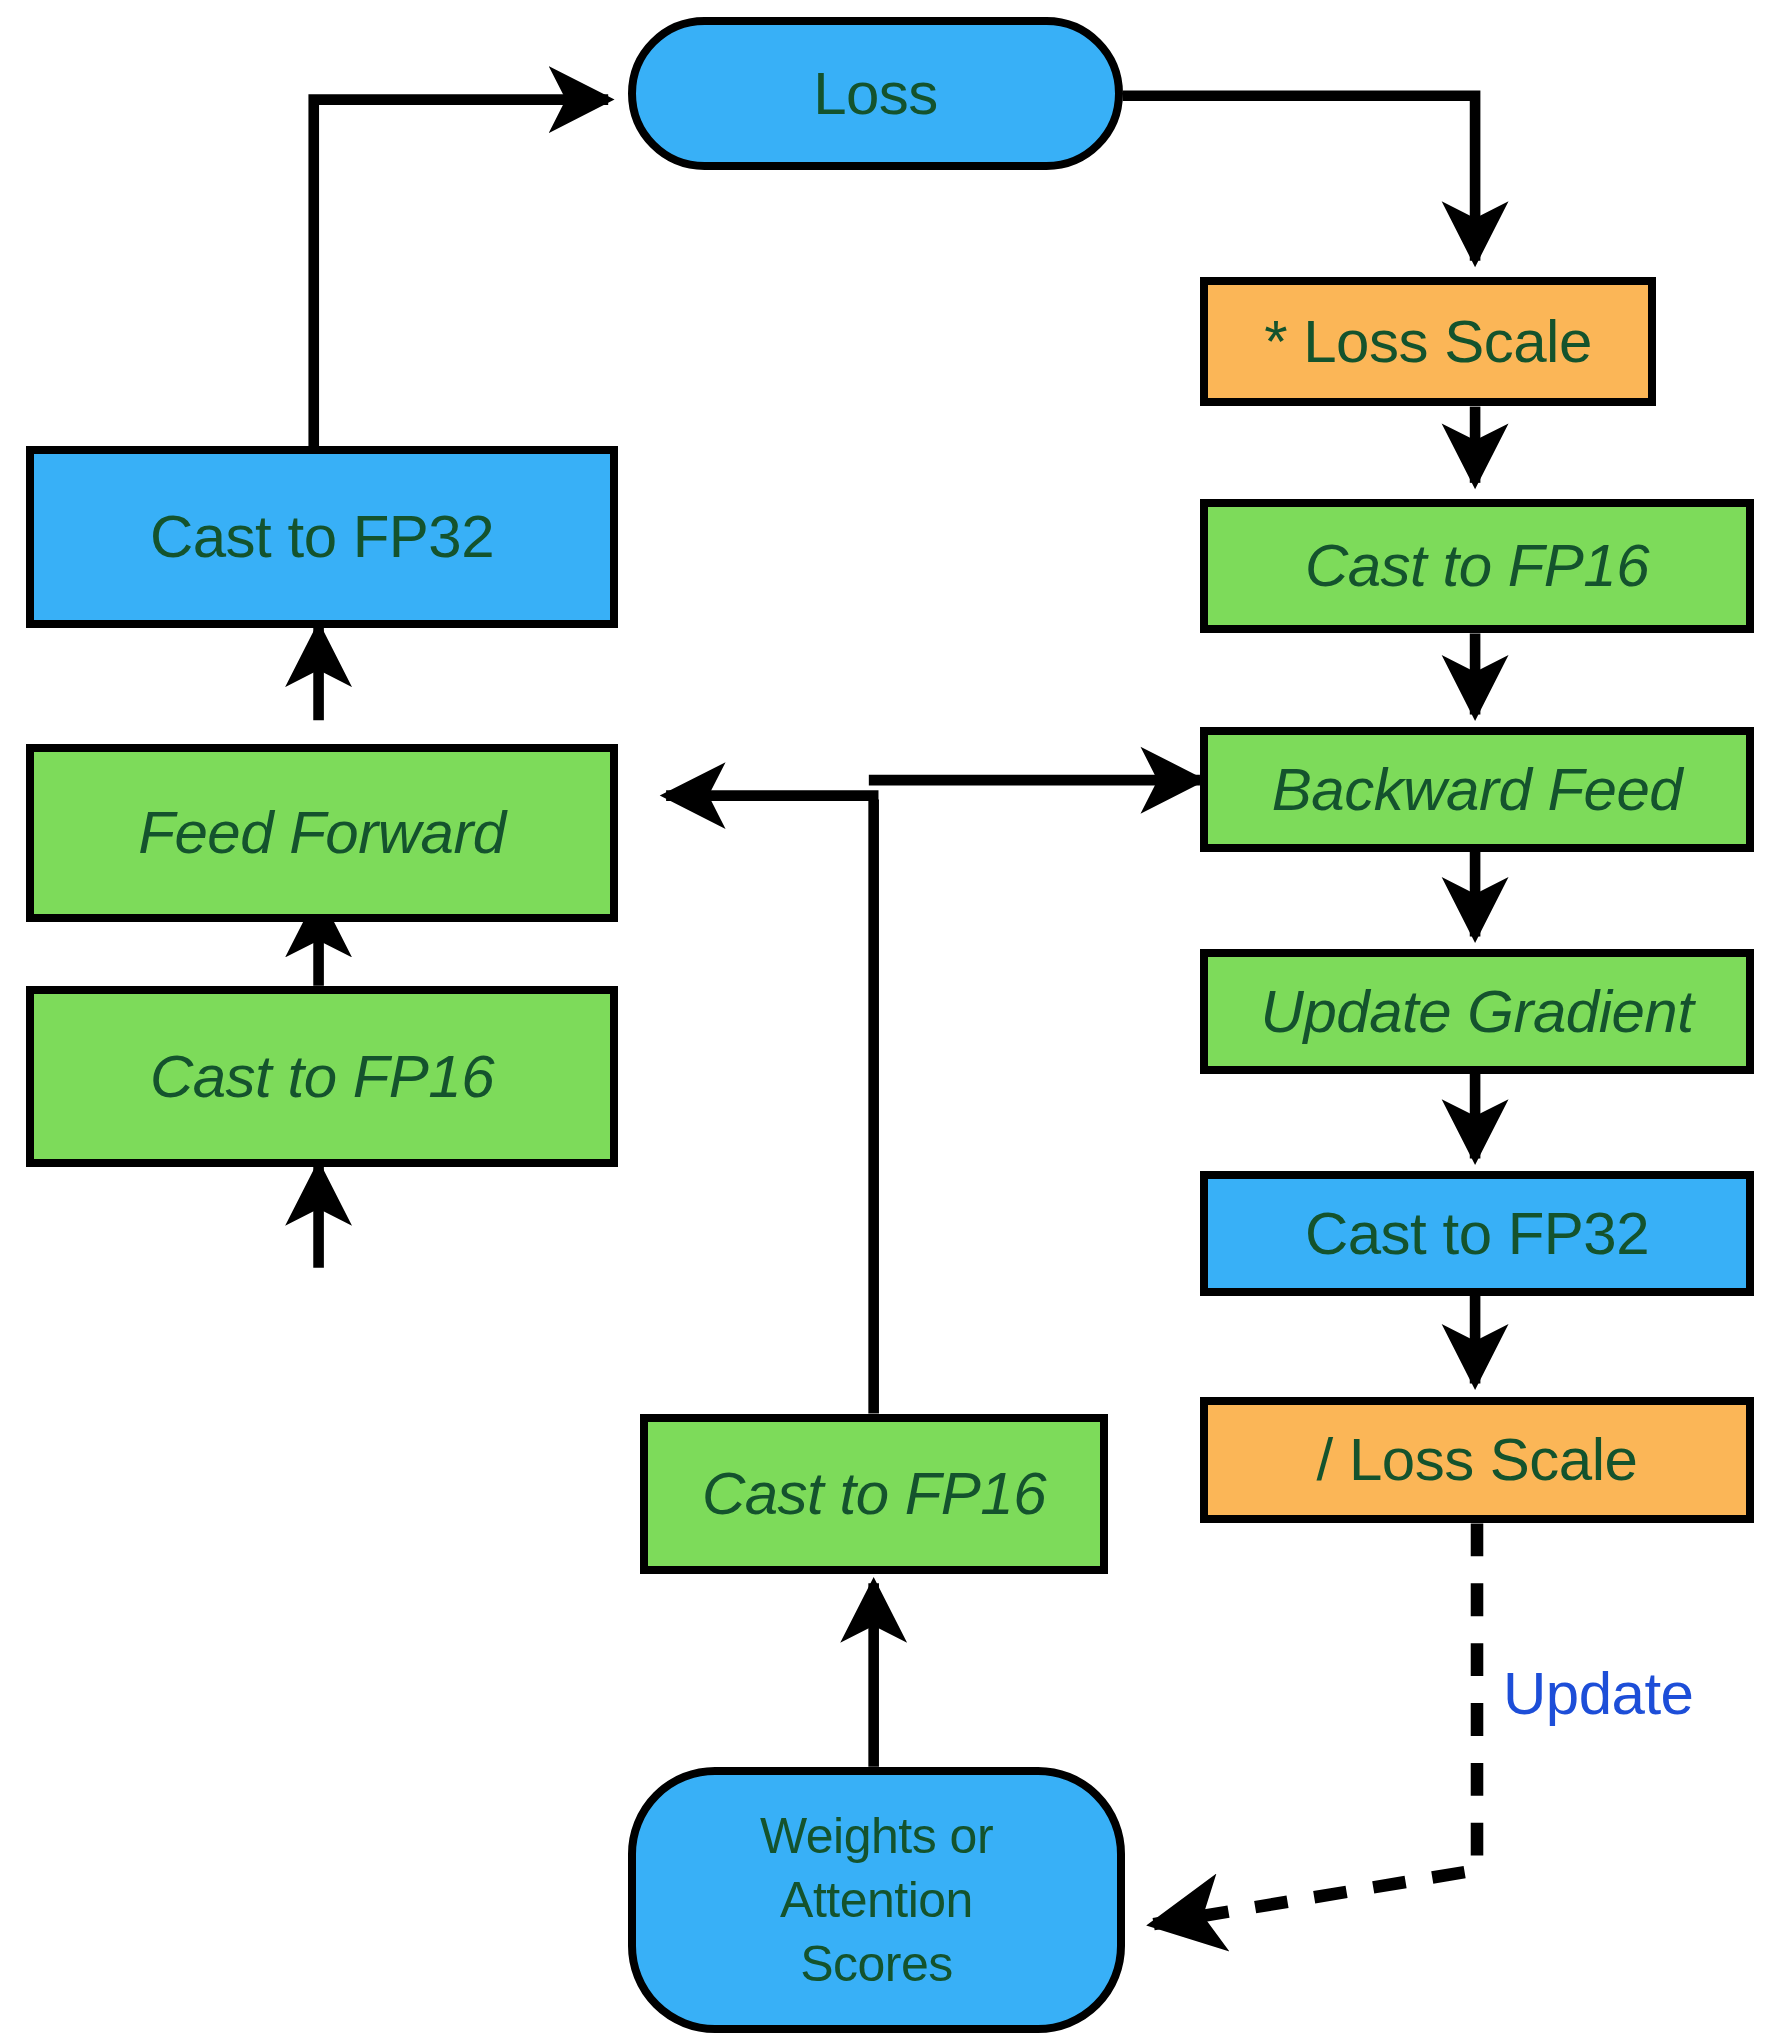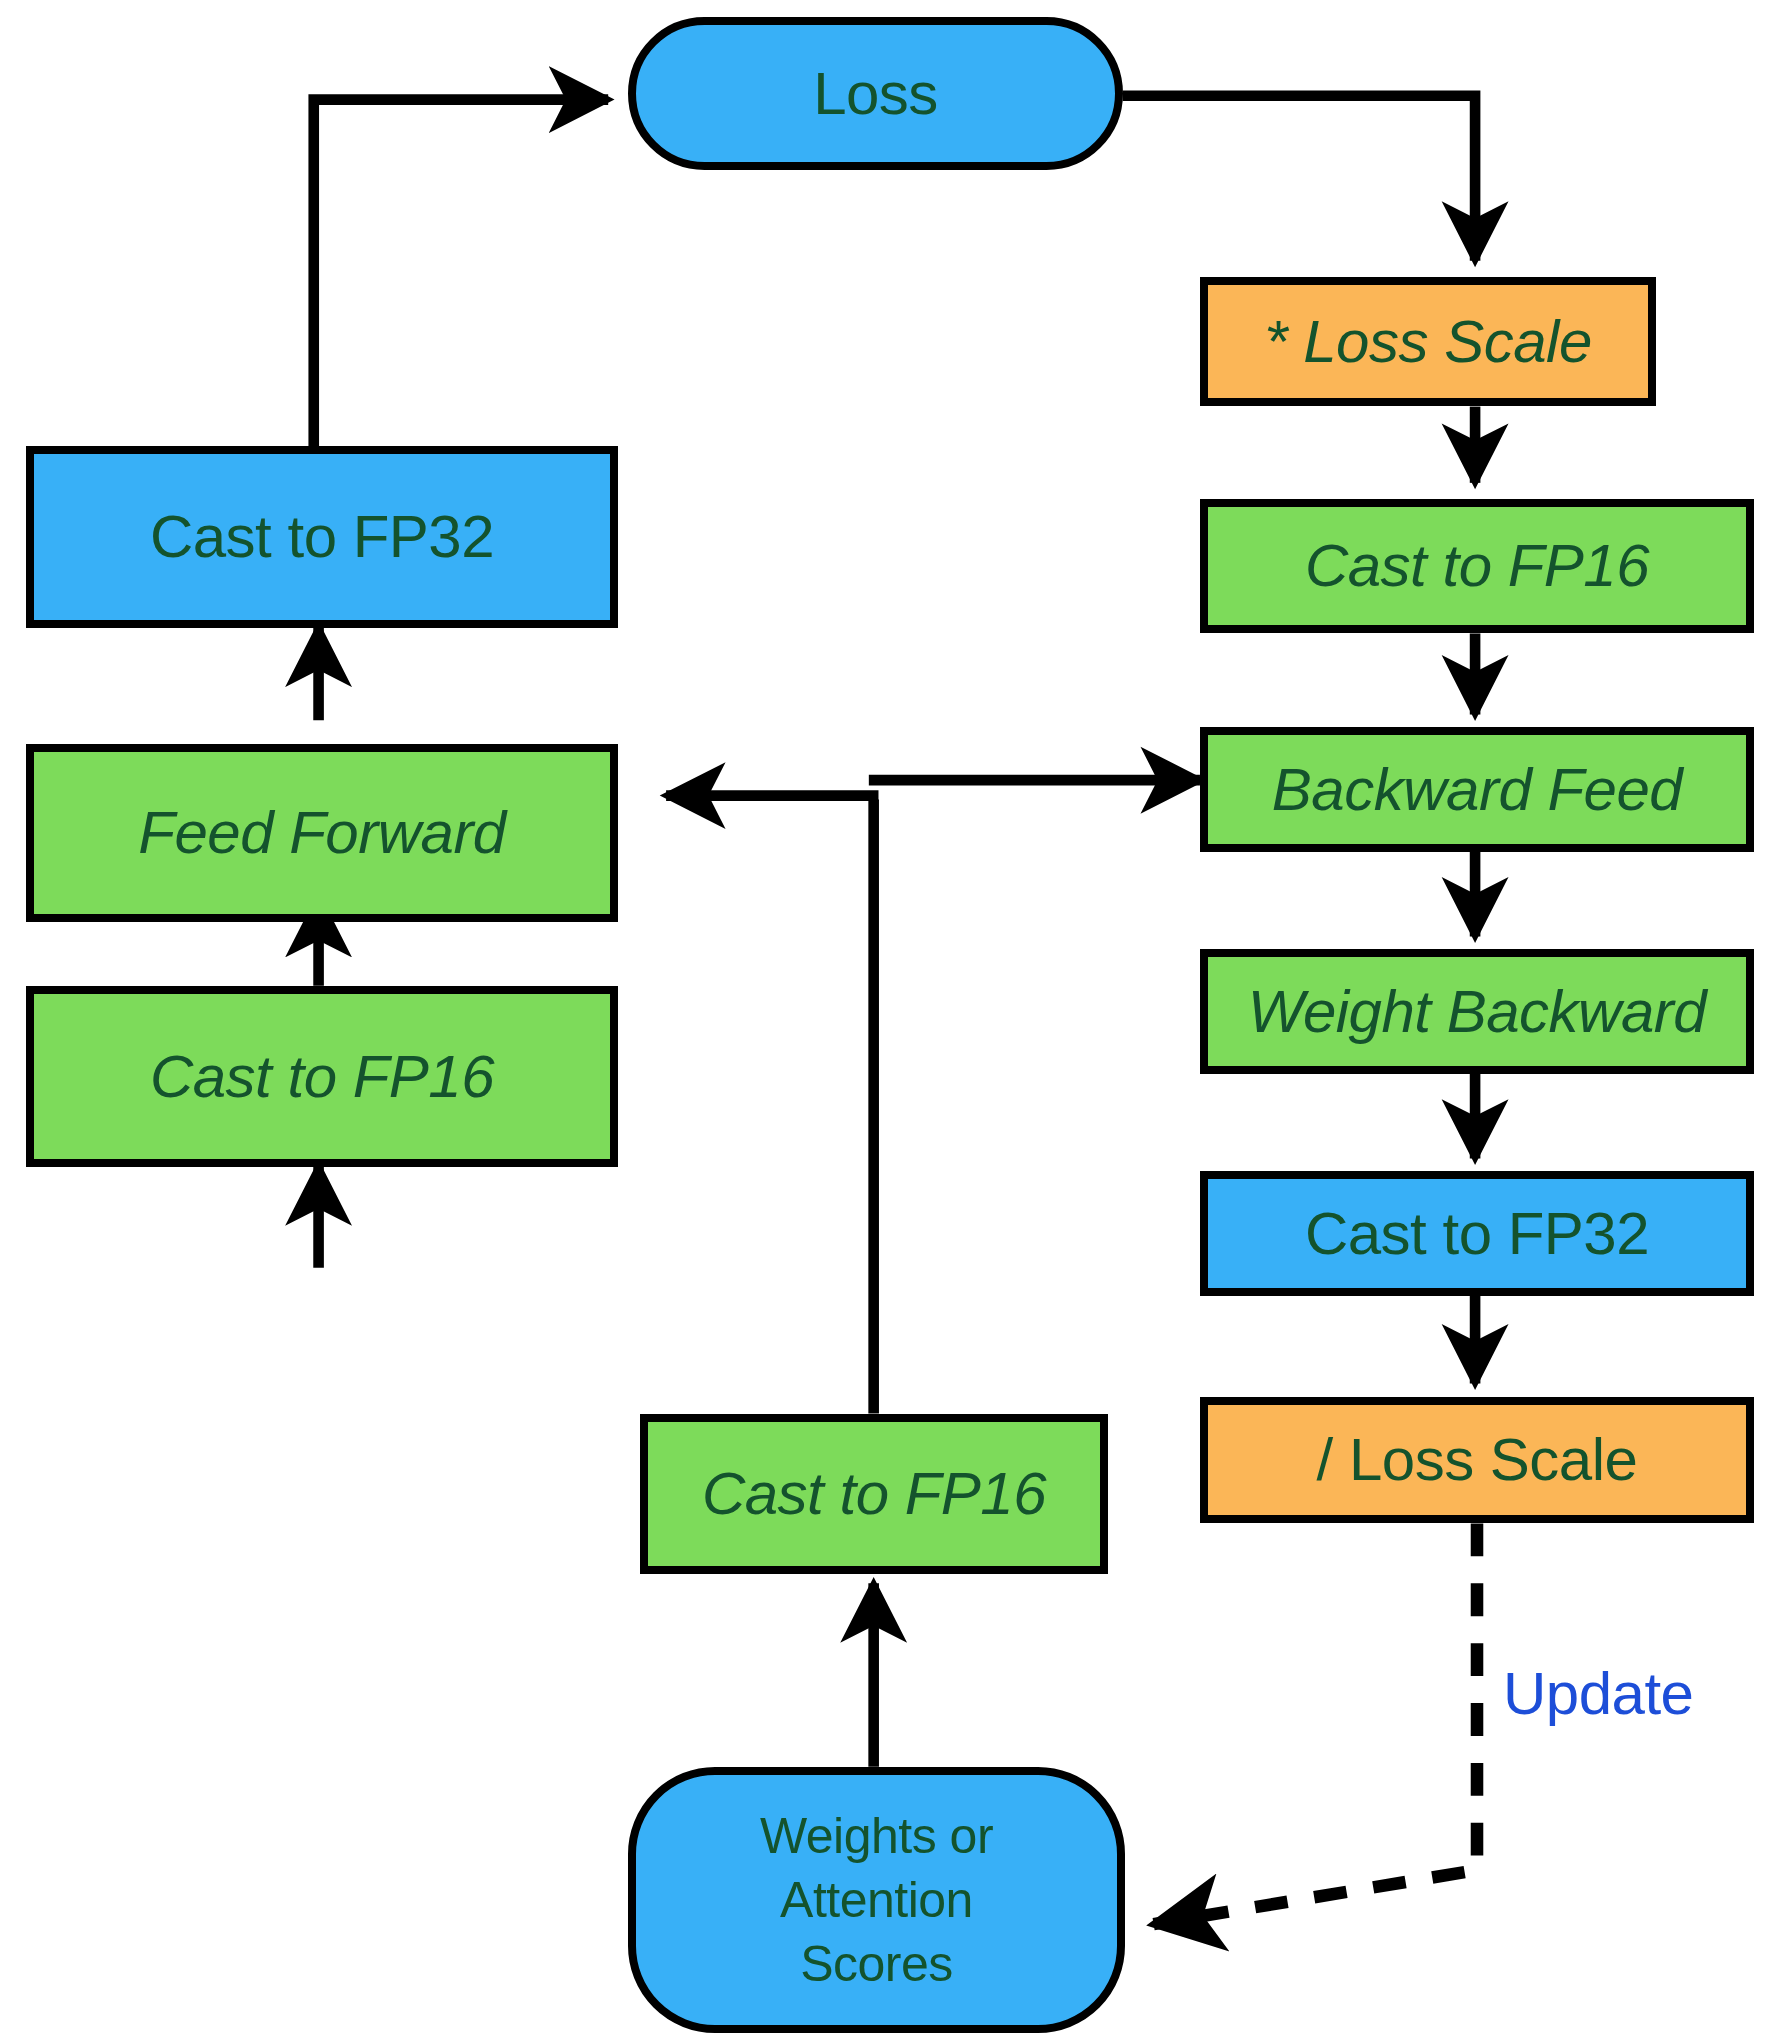--- a/index.html
+++ b/index.html
@@ -138,34 +138,34 @@
 
   <div class="node fill-green" style="left:26px; top:720px; width:592px; height:178px;margin-top:24px;">
     <span>Feed Forward</span>
   </div>
 
   <div class="node fill-green" style="left:26px; top:986px; width:592px; height:181px;">
     <span>Cast to FP16</span>
   </div>
 
 
-  <div class="node fill-orange" style="left:1200px; top:277px; width:456px; height:129px;font-style:italic;">
+  <div class="node fill-orange" style="left:1200px; top:277px; width:456px; height:129px;">
     <span>* Loss Scale</span>
   </div>
 
   <div class="node fill-green" style="left:1200px; top:499px; width:554px; height:134px;">
     <span>Cast to FP16</span>
   </div>
 
   <div class="node fill-green" style="left:1200px; top:727px; width:554px; height:125px;">
     <span>Backward Feed</span>
   </div>
 
   <div class="node fill-green" style="left:1200px; top:949px; width:554px; height:125px;">
-    <span>Weight Backward</span>
+    <span>Update Gradient</span>
   </div>
 
   <div class="node fill-blue" style="left:1200px; top:1171px; width:554px; height:125px;">
     <span>Cast to FP32</span>
   </div>
 
   <div class="node fill-orange" style="left:1200px; top:1397px; width:554px; height:126px;">
     <span>/ Loss Scale</span>
   </div>
 

